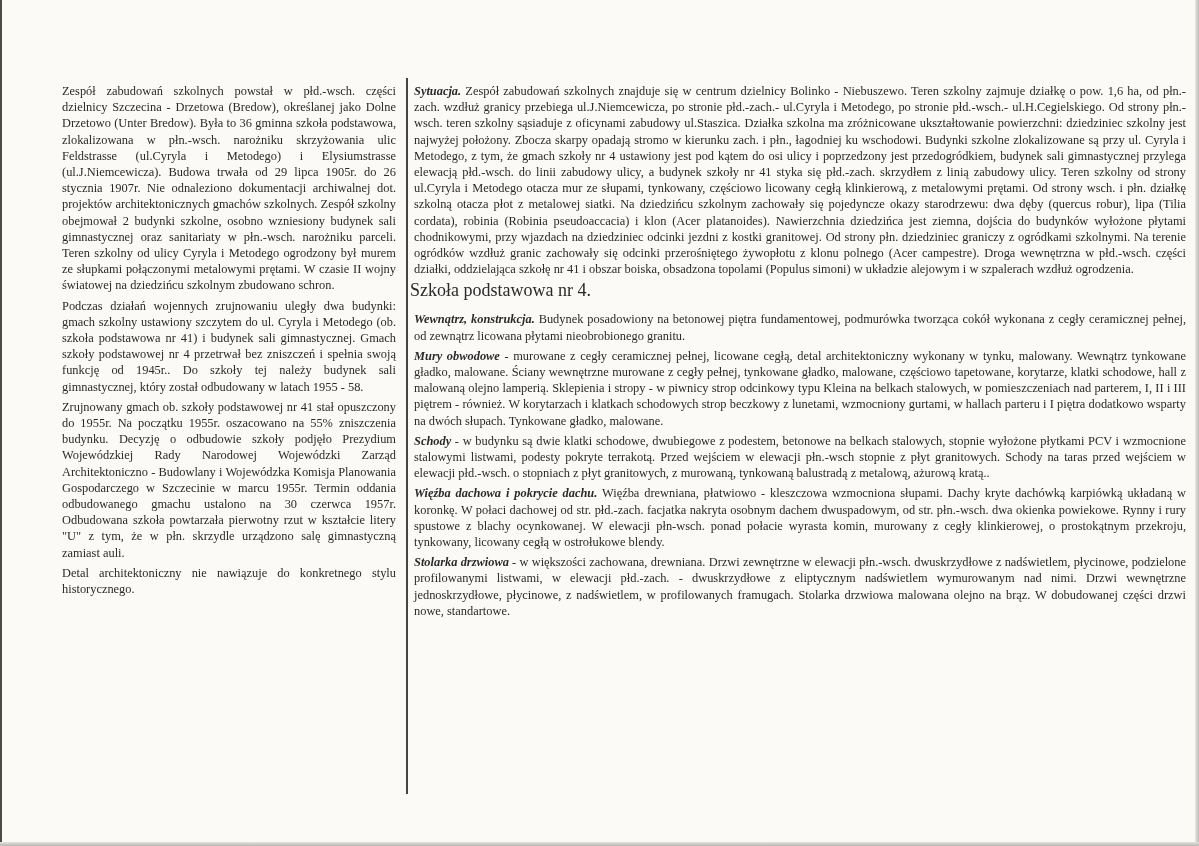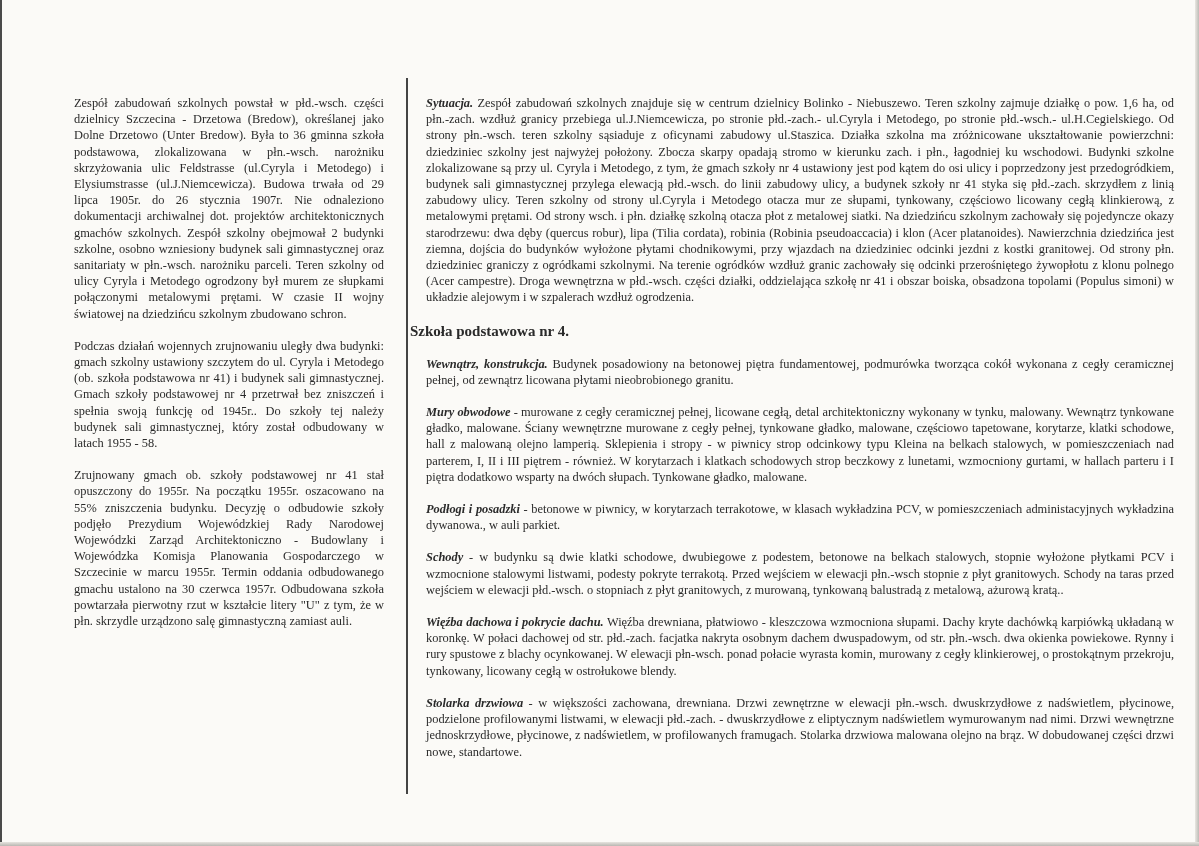--- a/index.html
+++ b/index.html
@@ -17,51 +17,51 @@
   .col-left { position: absolute; left: 58px; top: 79px; width: 342px; }
   .col-right { position: absolute; left: 410px; top: 79px; width: 780px; }
 
   .section-heading {
     font-weight: bold; font-size: 11px; line-height: 16px; margin: 0 0 1px 0; color: #2a2a2a;
   }
   .col-left .section-heading { padding-left: 6px; }
   .col-right .section-heading { padding-left: 6px; }
 
   .para {
-    font-size: 12.4px; line-height: 16.2px; margin: 16px; text-align: justify;
+    font-size: 12.4px; line-height: 16.2px; margin: 4px; text-align: justify;
   }
   .col-left .para { text-align: justify; }
   .para .bold-lead { font-weight: bold; font-style: italic; }
-  .subheading { font-weight: bold; font-size: 15px; line-height: 18px; margin: 1px 0 12px 0; }
+  .subheading { font-weight: normal; font-size: 18px; line-height: 18px; margin: 1px 0 12px 0; }
 </style>
 </head>
 <body>
 
 <div class="scan-edge-left"></div>
 <div class="scan-edge-right"></div>
 <div class="scan-edge-bottom"></div>
 <div class="divider"></div>
 
 <div class="col-left">
   <p class="para">Zespół zabudowań szkolnych powstał w płd.-wsch. części dzielnicy Szczecina - Drzetowa (Bredow), określanej jako Dolne Drzetowo (Unter Bredow). Była to 36 gminna szkoła podstawowa, zlokalizowana w płn.-wsch. narożniku skrzyżowania ulic Feldstrasse (ul.Cyryla i Metodego) i Elysiumstrasse (ul.J.Niemcewicza). Budowa trwała od 29 lipca 1905r. do 26 stycznia 1907r. Nie odnaleziono dokumentacji archiwalnej dot. projektów architektonicznych gmachów szkolnych. Zespół szkolny obejmował 2 budynki szkolne, osobno wzniesiony budynek sali gimnastycznej oraz sanitariaty w płn.-wsch. narożniku parceli. Teren szkolny od ulicy Cyryla i Metodego ogrodzony był murem ze słupkami połączonymi metalowymi prętami. W czasie II wojny światowej na dziedzińcu szkolnym zbudowano schron.</p>
   <p class="para">Podczas działań wojennych zrujnowaniu uległy dwa budynki: gmach szkolny ustawiony szczytem do ul. Cyryla i Metodego (ob. szkoła podstawowa nr 41) i budynek sali gimnastycznej. Gmach szkoły podstawowej nr 4 przetrwał bez zniszczeń i spełnia swoją funkcję od 1945r.. Do szkoły tej należy budynek sali gimnastycznej, który został odbudowany w latach 1955 - 58.</p>
   <p class="para">Zrujnowany gmach ob. szkoły podstawowej nr 41 stał opuszczony do 1955r.  Na początku 1955r. oszacowano na 55% zniszczenia budynku. Decyzję o odbudowie szkoły podjęło Prezydium Wojewódzkiej Rady Narodowej Wojewódzki Zarząd Architektoniczno - Budowlany  i Wojewódzka Komisja Planowania Gospodarczego w Szczecinie w marcu 1955r. Termin oddania odbudowanego gmachu ustalono na 30 czerwca 1957r. Odbudowana szkoła powtarzała pierwotny rzut w kształcie litery "U" z tym, że w płn. skrzydle urządzono salę gimnastyczną zamiast auli.</p>
+  <p class="para">Detal architektoniczny nie nawiązuje do konkretnego stylu historycznego.</p>
 </div>
 
 <div class="col-right">
 
   <p class="para"><span class="bold-lead">Sytuacja.</span><span> Zespół zabudowań szkolnych znajduje się w centrum dzielnicy Bolinko - Niebuszewo. Teren szkolny zajmuje działkę o pow. 1,6 ha, od płn.-zach. wzdłuż granicy przebiega ul.J.Niemcewicza, po stronie płd.-zach.- ul.Cyryla i Metodego, po stronie płd.-wsch.- ul.H.Cegielskiego. Od strony płn.-wsch. teren szkolny sąsiaduje z oficynami zabudowy ul.Staszica. Działka szkolna ma zróżnicowane ukształtowanie powierzchni: dziedziniec szkolny jest najwyżej położony. Zbocza skarpy opadają stromo w kierunku zach. i płn.,  łagodniej ku wschodowi. Budynki szkolne zlokalizowane są przy ul. Cyryla i Metodego, z tym, że gmach szkoły nr 4 ustawiony jest pod kątem do osi ulicy i poprzedzony jest przedogródkiem, budynek sali gimnastycznej przylega elewacją płd.-wsch. do linii zabudowy ulicy, a budynek szkoły nr 41 styka się płd.-zach. skrzydłem z linią zabudowy ulicy. Teren szkolny od strony ul.Cyryla i Metodego otacza mur ze słupami, tynkowany, częściowo licowany cegłą klinkierową, z metalowymi prętami. Od strony wsch. i płn. działkę szkolną otacza płot z metalowej siatki. Na dziedzińcu szkolnym zachowały się pojedyncze okazy starodrzewu: dwa dęby (quercus robur), lipa (Tilia cordata), robinia (Robinia pseudoaccacia) i klon (Acer platanoides). Nawierzchnia dziedzińca jest ziemna, dojścia do budynków wyłożone płytami chodnikowymi, przy wjazdach na dziedziniec odcinki jezdni z kostki granitowej. Od strony płn. dziedziniec graniczy z ogródkami szkolnymi. Na terenie ogródków wzdłuż granic zachowały się odcinki przerośniętego żywopłotu z klonu polnego (Acer campestre). Droga wewnętrzna w płd.-wsch. części działki, oddzielająca szkołę nr 41 i obszar boiska, obsadzona topolami (Populus simoni) w układzie alejowym i w szpalerach wzdłuż ogrodzenia.</span></p>
 
   <div class="subheading">Szkoła podstawowa nr 4.</div>
 
   <p class="para"><span class="bold-lead">Wewnątrz, konstrukcja.</span><span> Budynek posadowiony na betonowej piętra fundamentowej, podmurówka tworząca cokół wykonana z cegły ceramicznej pełnej, od zewnątrz licowana płytami nieobrobionego granitu.</span></p>
 
   <p class="para"><span class="bold-lead">Mury obwodowe</span><span> - murowane z cegły ceramicznej pełnej, licowane cegłą, detal architektoniczny wykonany w tynku, malowany. Wewnątrz tynkowane gładko, malowane. Ściany wewnętrzne murowane z cegły pełnej, tynkowane gładko, malowane, częściowo tapetowane, korytarze, klatki schodowe, hall z malowaną olejno lamperią. Sklepienia i stropy - w piwnicy strop odcinkowy typu Kleina na belkach stalowych, w pomieszczeniach nad parterem, I, II i III piętrem - również. W korytarzach i klatkach schodowych strop beczkowy z lunetami, wzmocniony gurtami, w hallach parteru i I piętra  dodatkowo wsparty na dwóch słupach. Tynkowane gładko, malowane.</span></p>
 
-  <p class="para"><span class="bold-lead">Podłogi i posadzki</span><span> - betonowe w piwnicy, w korytarzach terrakotowe, w klasach wykładzina PCV, w pomieszczeniach administacyjnych wykładzina dywanowa., w auli parkiet.</span></p>
 
   <p class="para"><span class="bold-lead">Schody</span><span> - w budynku są dwie klatki schodowe, dwubiegowe z podestem, betonowe na belkach stalowych, stopnie wyłożone płytkami PCV i wzmocnione stalowymi listwami, podesty pokryte terrakotą. Przed wejściem w elewacji płn.-wsch stopnie z płyt granitowych. Schody na taras przed wejściem w elewacji płd.-wsch. o stopniach z płyt granitowych, z murowaną, tynkowaną balustradą z metalową, ażurową kratą..</span></p>
 
   <p class="para"><span class="bold-lead">Więźba dachowa i pokrycie dachu.</span><span> Więźba drewniana, płatwiowo - kleszczowa wzmocniona słupami. Dachy kryte dachówką karpiówką układaną w koronkę. W połaci dachowej od str. płd.-zach. facjatka nakryta osobnym dachem dwuspadowym, od str. płn.-wsch. dwa okienka powiekowe. Rynny i rury spustowe z blachy ocynkowanej. W elewacji płn-wsch. ponad połacie wyrasta komin, murowany z cegły klinkierowej, o prostokątnym przekroju, tynkowany, licowany cegłą w ostrołukowe blendy.</span></p>
 
   <p class="para"><span class="bold-lead">Stolarka drzwiowa</span><span> -  w większości zachowana, drewniana. Drzwi zewnętrzne w elewacji płn.-wsch. dwuskrzydłowe z nadświetlem, płycinowe, podzielone profilowanymi listwami, w elewacji płd.-zach. - dwuskrzydłowe z eliptycznym nadświetlem wymurowanym nad nimi. Drzwi wewnętrzne jednoskrzydłowe, płycinowe, z nadświetlem, w profilowanych framugach. Stolarka drzwiowa malowana olejno na brąz. W dobudowanej części drzwi nowe, standartowe.</span></p>
 
 
 </div>
 

